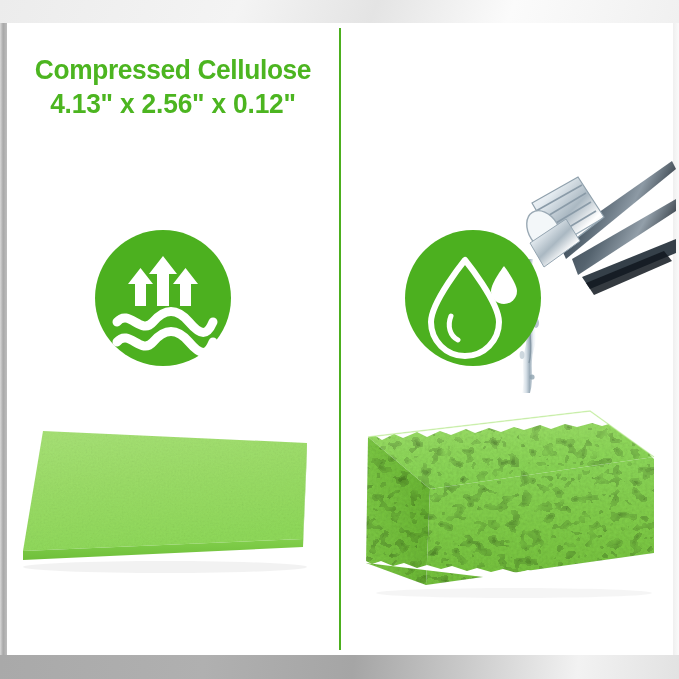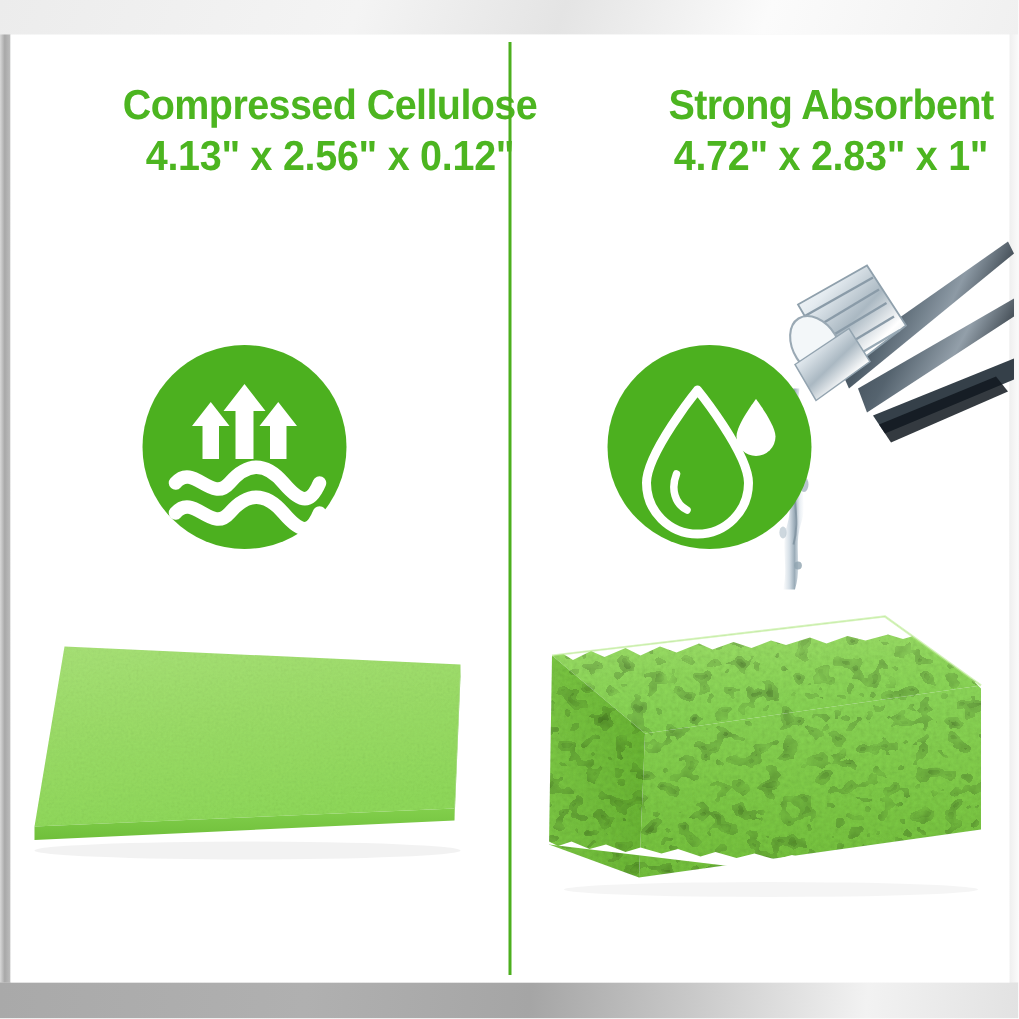--- a/index.html
+++ b/index.html
@@ -69,21 +69,20 @@
   .panel-right { left: 334px; width: 332px; }
 
   
   .heading-block {
     position: absolute;
     top: 30px;
     left: 0;
     width: 100%;
     text-align: center;
     color: #4cb520;
-    padding-left: 47px;
   }
   .heading-line1 {
     display: block;
     font-size: 28px;
     font-weight: bold;
     letter-spacing: -0.4px;
     line-height: 34px;
     white-space: nowrap;
     transform: scaleX(0.94);
   }
@@ -198,24 +197,20 @@
 
           <path d="M292 22 L292 30 L288 126 L288 118 Z" fill="#79c743"></path>
 
           <ellipse cx="150" cy="146" rx="142" ry="6" fill="#000000" opacity="0.05"></ellipse>
         </svg>
       </div>
     </div>
 
     <div class="panel panel-right">
 
-      <div class="heading-block">
-        <span class="heading-line1">Strong Absorbent</span>
-        <span class="heading-line2">4.72" x 2.83" x 1"</span>
-      </div>
 
       <div class="product pour-bottle">
         <svg viewBox="0 0 190 260">
           <defs>
             <linearGradient id="glassG" x1="0" y1="0" x2="1" y2="1">
               <stop offset="0%" stop-color="#ffffff"></stop>
               <stop offset="25%" stop-color="#e4ebf0"></stop>
               <stop offset="50%" stop-color="#aab8c2"></stop>
               <stop offset="72%" stop-color="#ffffff"></stop>
               <stop offset="100%" stop-color="#c6d1d8"></stop>

